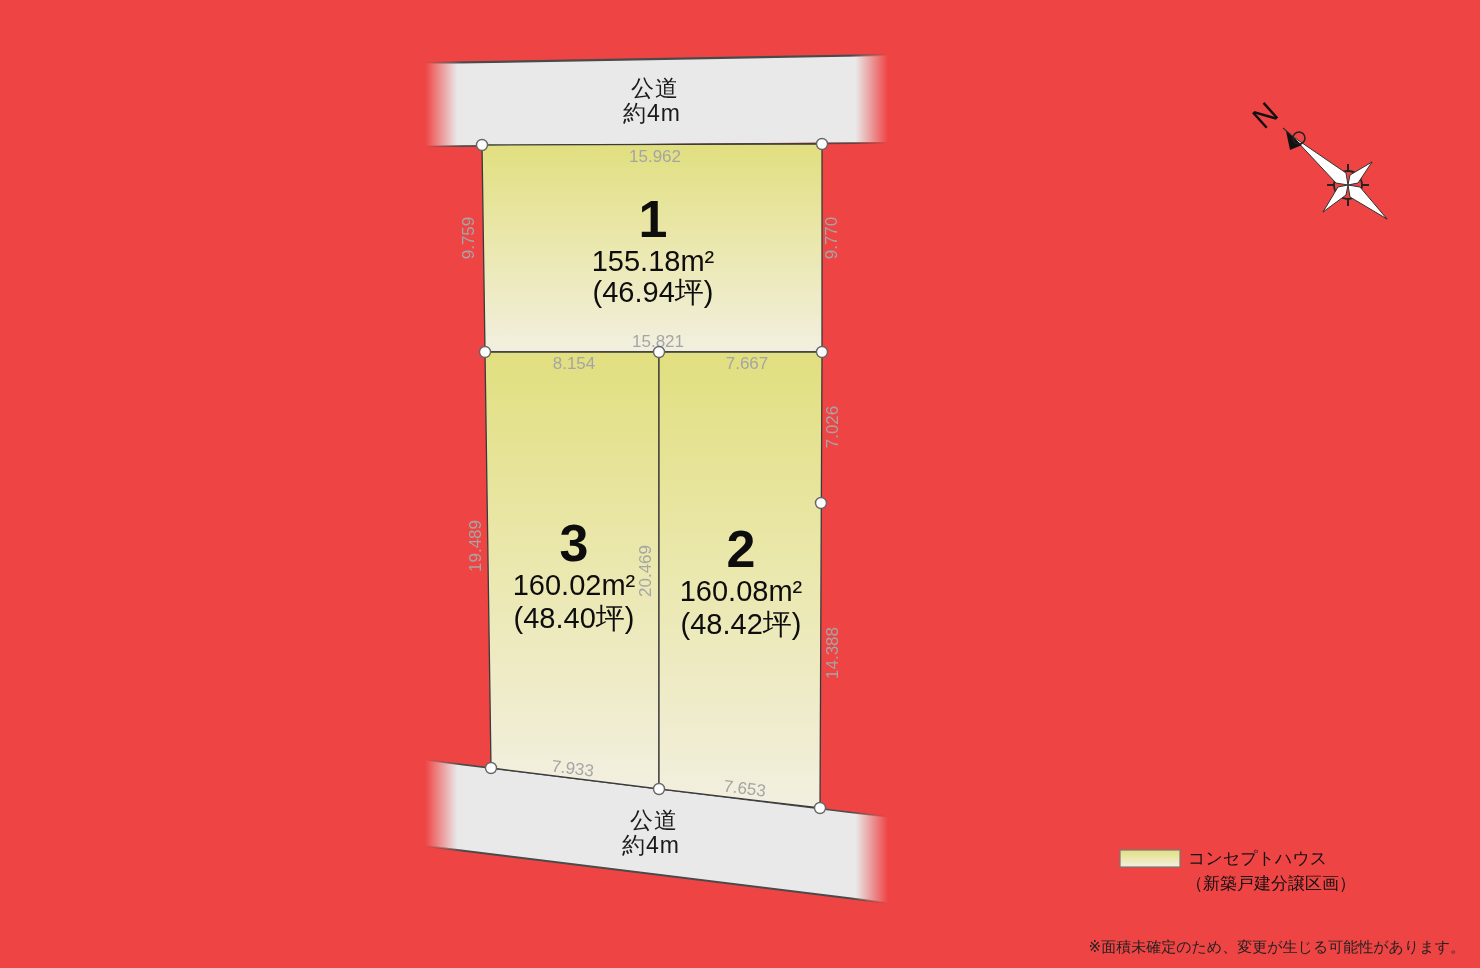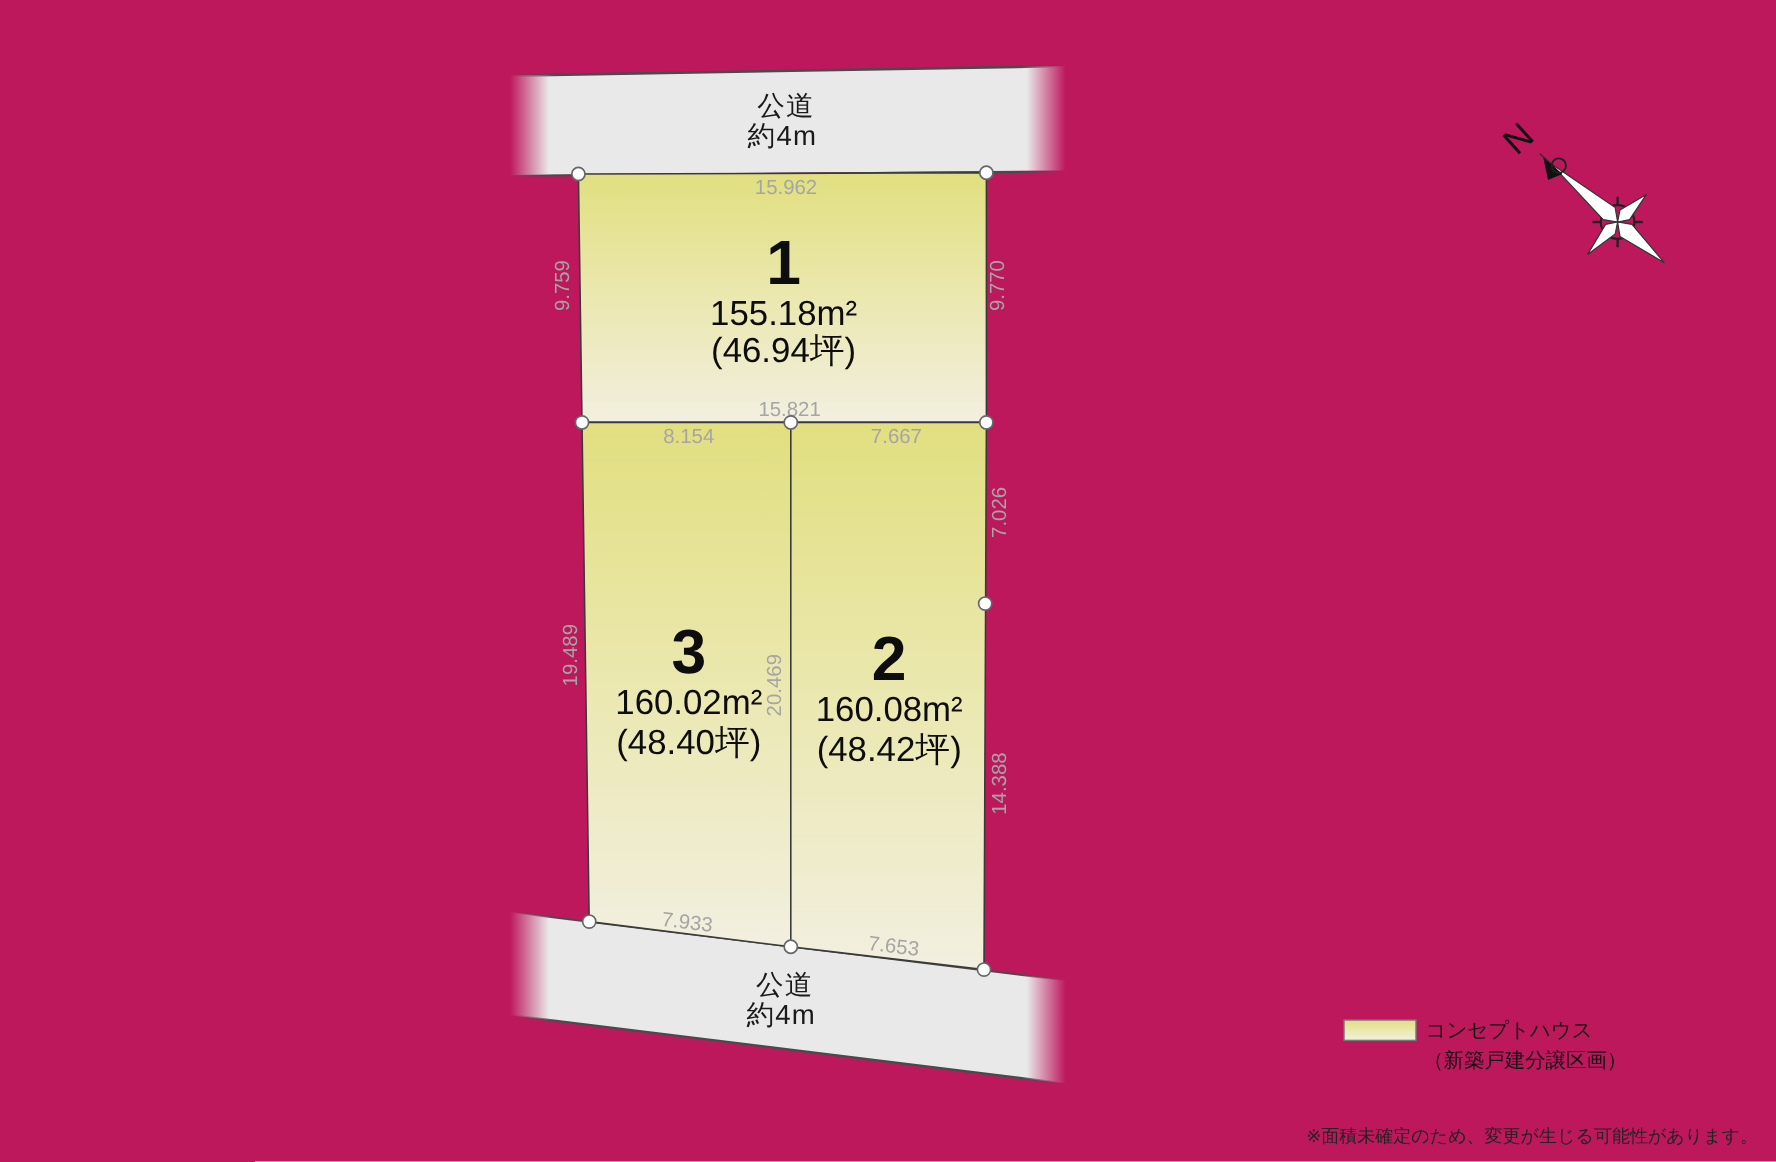--- a/index.html
+++ b/index.html
@@ -1,19 +1,19 @@
 <!DOCTYPE html>
 <html><head>
 <meta charset="utf-8">
 <style>
   html,body{margin:0;padding:0;background:#fff;}
   .canvas{
     position:relative;
     width:1480px;height:968px;
-    background:#be185d;
+    background:#ef4444;
     font-family:"Liberation Sans","DejaVu Sans",sans-serif;
     overflow:hidden;
   }
   svg{display:block;}
   text{font-family:"Liberation Sans","DejaVu Sans",sans-serif;}
   .road-label{font-size:23px;fill:#1a1a1a;letter-spacing:1px;}
   .lot-number{font-size:52px;font-weight:700;fill:#0d0d0d;}
   .lot-area{font-size:29px;fill:#0d0d0d;}
   .dim{font-size:17px;fill:#a5a5a5;}
   .legend-text{font-size:17px;fill:#111;}

